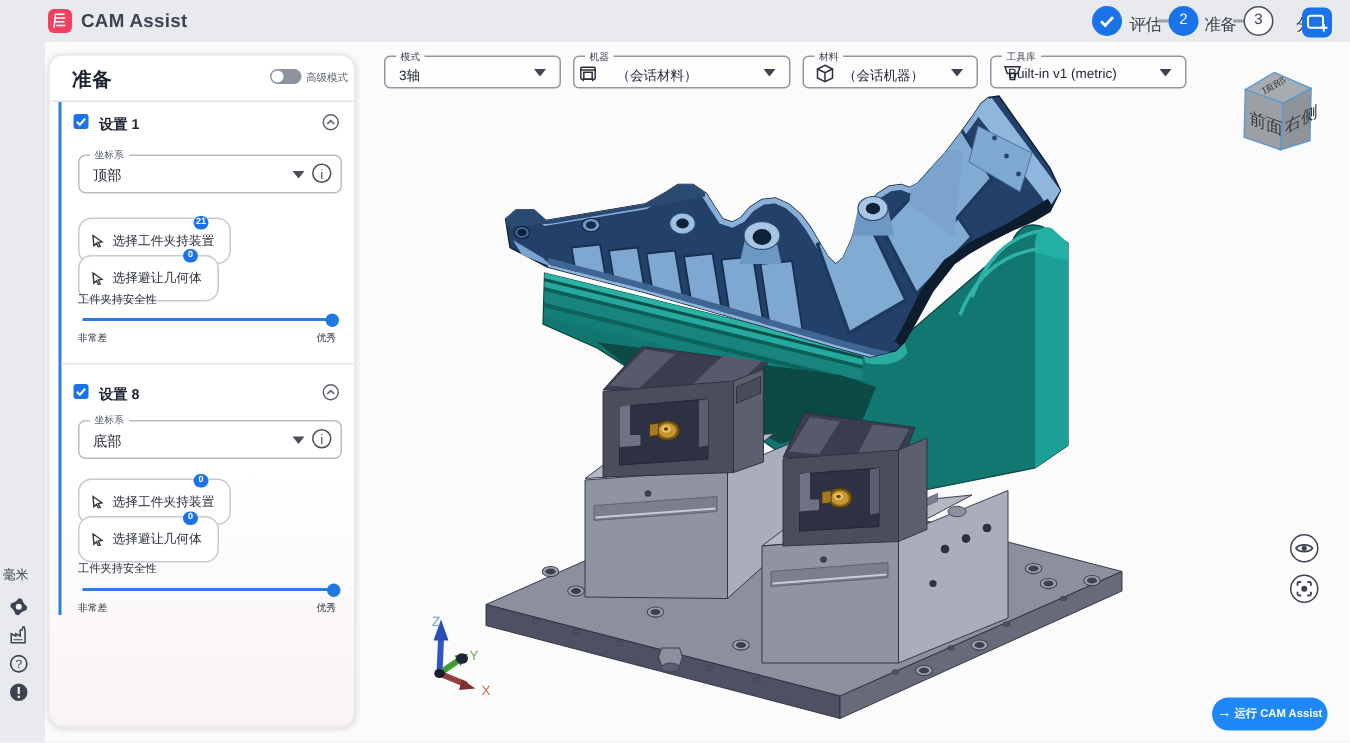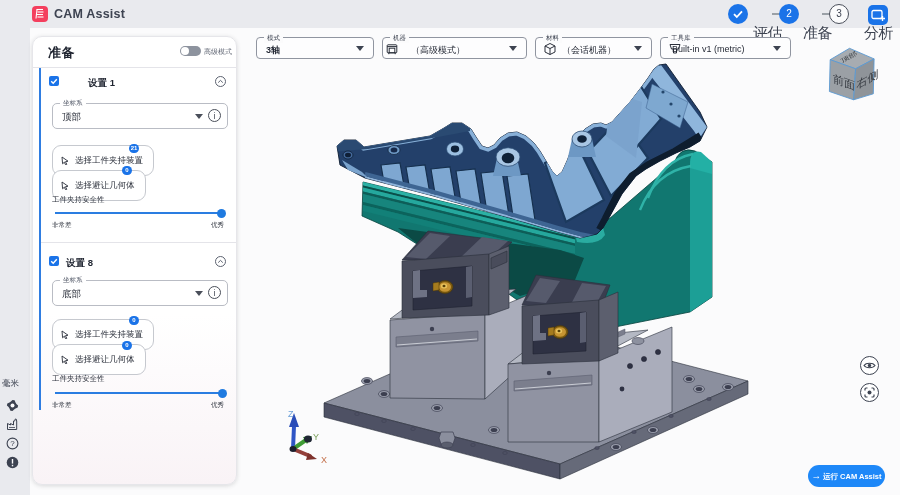--- a/index.html
+++ b/index.html
@@ -27,21 +27,21 @@
 .small-lbl{font-size:7.5px;color:#2a2f3a;}
 .tiny-lbl{font-size:6.5px;color:#2a2f3a;}
 .slider{left:55px;width:167px;height:2px;background:#2a7de1;}
 .sl-dot{width:9px;height:9px;background:#1f7ae0;border-radius:50%;}
 
 #logo{left:32px;top:6px;width:16px;height:16px;background:#f43f5e;border-radius:4px;}
 #brand{left:54px;top:7px;font-size:12.5px;color:#3d4351;font-weight:bold;letter-spacing:.2px;}
 .stepc{width:20px;height:20px;border-radius:50%;top:4px;color:#fff;font-size:10px;line-height:20px;text-align:center;}
 .stepc.on{background:#1a73e8;}
 .stepc.off{background:#fbfbfc;border:1.5px solid #4a4f5a;color:#3d4351;line-height:17px;box-sizing:border-box;}
-.steplbl{top:24px;font-size:15px;color:#3d4351;letter-spacing:-0.5px;font-family:Liberation Serif, serif;}
+.steplbl{top:9px;font-size:11px;color:#3d4351;letter-spacing:-0.5px;font-family:Liberation Serif, serif;}
 .stepdash{top:13px;width:14px;height:1.5px;background:#9aa0a6;}
 #fbicon{left:868px;top:5px;width:20px;height:20px;background:#1a73e8;border-radius:5px;}
 
 .tb{top:37px;height:22px;border:1px solid #9095a0;border-radius:4px;background:#fdfdfe;box-sizing:border-box;}
 .tb .lg{position:absolute;left:7px;top:-4.5px;background:#fbfbfc;padding:0 3px;font-size:6.5px;color:#3d4351;}
 .tb .val{position:absolute;top:6px;font-size:9px;color:#1f2430;}
 .tb .car{position:absolute;right:9px;top:8px;width:0;height:0;border-left:4px solid transparent;border-right:4px solid transparent;border-top:5px solid #3d4351;}
 
 .rnd{width:19px;height:19px;border:1px solid #3d4351;border-radius:50%;background:#fff;box-sizing:border-box;}
 #runbtn{left:808px;top:465px;width:77px;height:22px;background:#1e88f8;border-radius:11px;color:#fff;font-size:7.5px;line-height:22px;text-align:center;font-weight:bold;white-space:nowrap;}
@@ -82,21 +82,21 @@
 <div class="abs" id="toggle">
     <div class="knob"></div>
   </div>
 <div class="abs lbl-toggle">高级模式</div>
 <div class="abs divider" style="top:67px;"></div>
 <div class="abs" id="sections"></div>
 
 <div class="abs cb" style="left:49px;top:76px;"><svg width="10" height="10" viewBox="0 0 10 10">
       <path d="M2.2 5.2 L4.2 7.2 L7.8 3.2" stroke="#fff" stroke-width="1.4" fill="none"></path>
     </svg></div>
-<div class="abs sec-t" style="left:66px;top:77px;margin-left:22px;">设置 1</div>
+<div class="abs sec-t" style="left:66px;top:77px;">设置 1</div>
 <div class="abs coll" style="left:215px;top:76px;"><svg width="9" height="9" viewBox="0 0 9 9" style="margin-top:0px;">
       <path d="M2.2 5.6 L4.5 3.4 L6.8 5.6" stroke="#5c6270" stroke-width="1" fill="none"></path>
     </svg></div>
 <div class="abs sel" style="top:103px;">
     <span class="lg">坐标系</span>
     <span class="val">顶部</span>
     <span class="car"></span>
     <i class="inf">i</i>
   </div>
 <div class="abs pillbtn" style="top:145px;"><svg width="8" height="9" viewBox="0 0 8 9">
@@ -136,34 +136,34 @@
     </svg>选择避让几何体</div>
 <div class="abs badge" style="left:122px;top:341px;">0</div>
 <div class="abs small-lbl" style="left:52px;top:374px;">工件夹持安全性</div>
 <div class="abs slider" style="top:392px;"></div>
 <div class="abs sl-dot" style="left:218px;top:388.5px;"></div>
 <div class="abs tiny-lbl" style="left:52px;top:401px;">非常差</div>
 <div class="abs tiny-lbl" style="left:211px;top:401px;">优秀</div>
 
 <div class="abs tb" style="left:256px;width:118px;">
     <span class="lg">模式</span>
-    <span class="val" style="left:9px;font-weight:bold;">3轴</span>
+    <span class="val" style="left:9px;">3轴</span>
     <span class="car"></span>
   </div>
 <div class="abs tb" style="left:382px;width:145px;">
     <span class="lg">机器</span>
  <svg style="position:absolute;left:3px;top:5px;" width="12" height="12" viewBox="0 0 12 12">
       <g fill="none" stroke="#2a2f3a" stroke-width="1">
         <rect x="1.2" y="1.8" width="9.6" height="8" rx="0.8"></rect>
         <path d="M1.2 3.6 h9.6"></path>
         <rect x="3.2" y="5.2" width="5.6" height="4.6"></rect>
         <path d="M2.8 9.8 v1.4 M9.2 9.8 v1.4"></path>
       </g>
     </svg>
- <span class="val" style="left:28px;">（高级模式）</span>
+ <span class="val" style="left:28px;">（会话材料）</span>
     <span class="car"></span>
   </div>
 <div class="abs tb" style="left:535px;width:117px;">
     <span class="lg">材料</span>
  <svg style="position:absolute;left:7px;top:4px;" width="14" height="14" viewBox="0 0 14 14">
       <g fill="none" stroke="#2a2f3a" stroke-width="1">
         <path d="M7 1.5 L12 4 L12 10 L7 12.5 L2 10 L2 4 Z"></path>
         <path d="M2 4 L7 6.5 L12 4 M7 6.5 L7 12.5"></path>
       </g>
     </svg>

